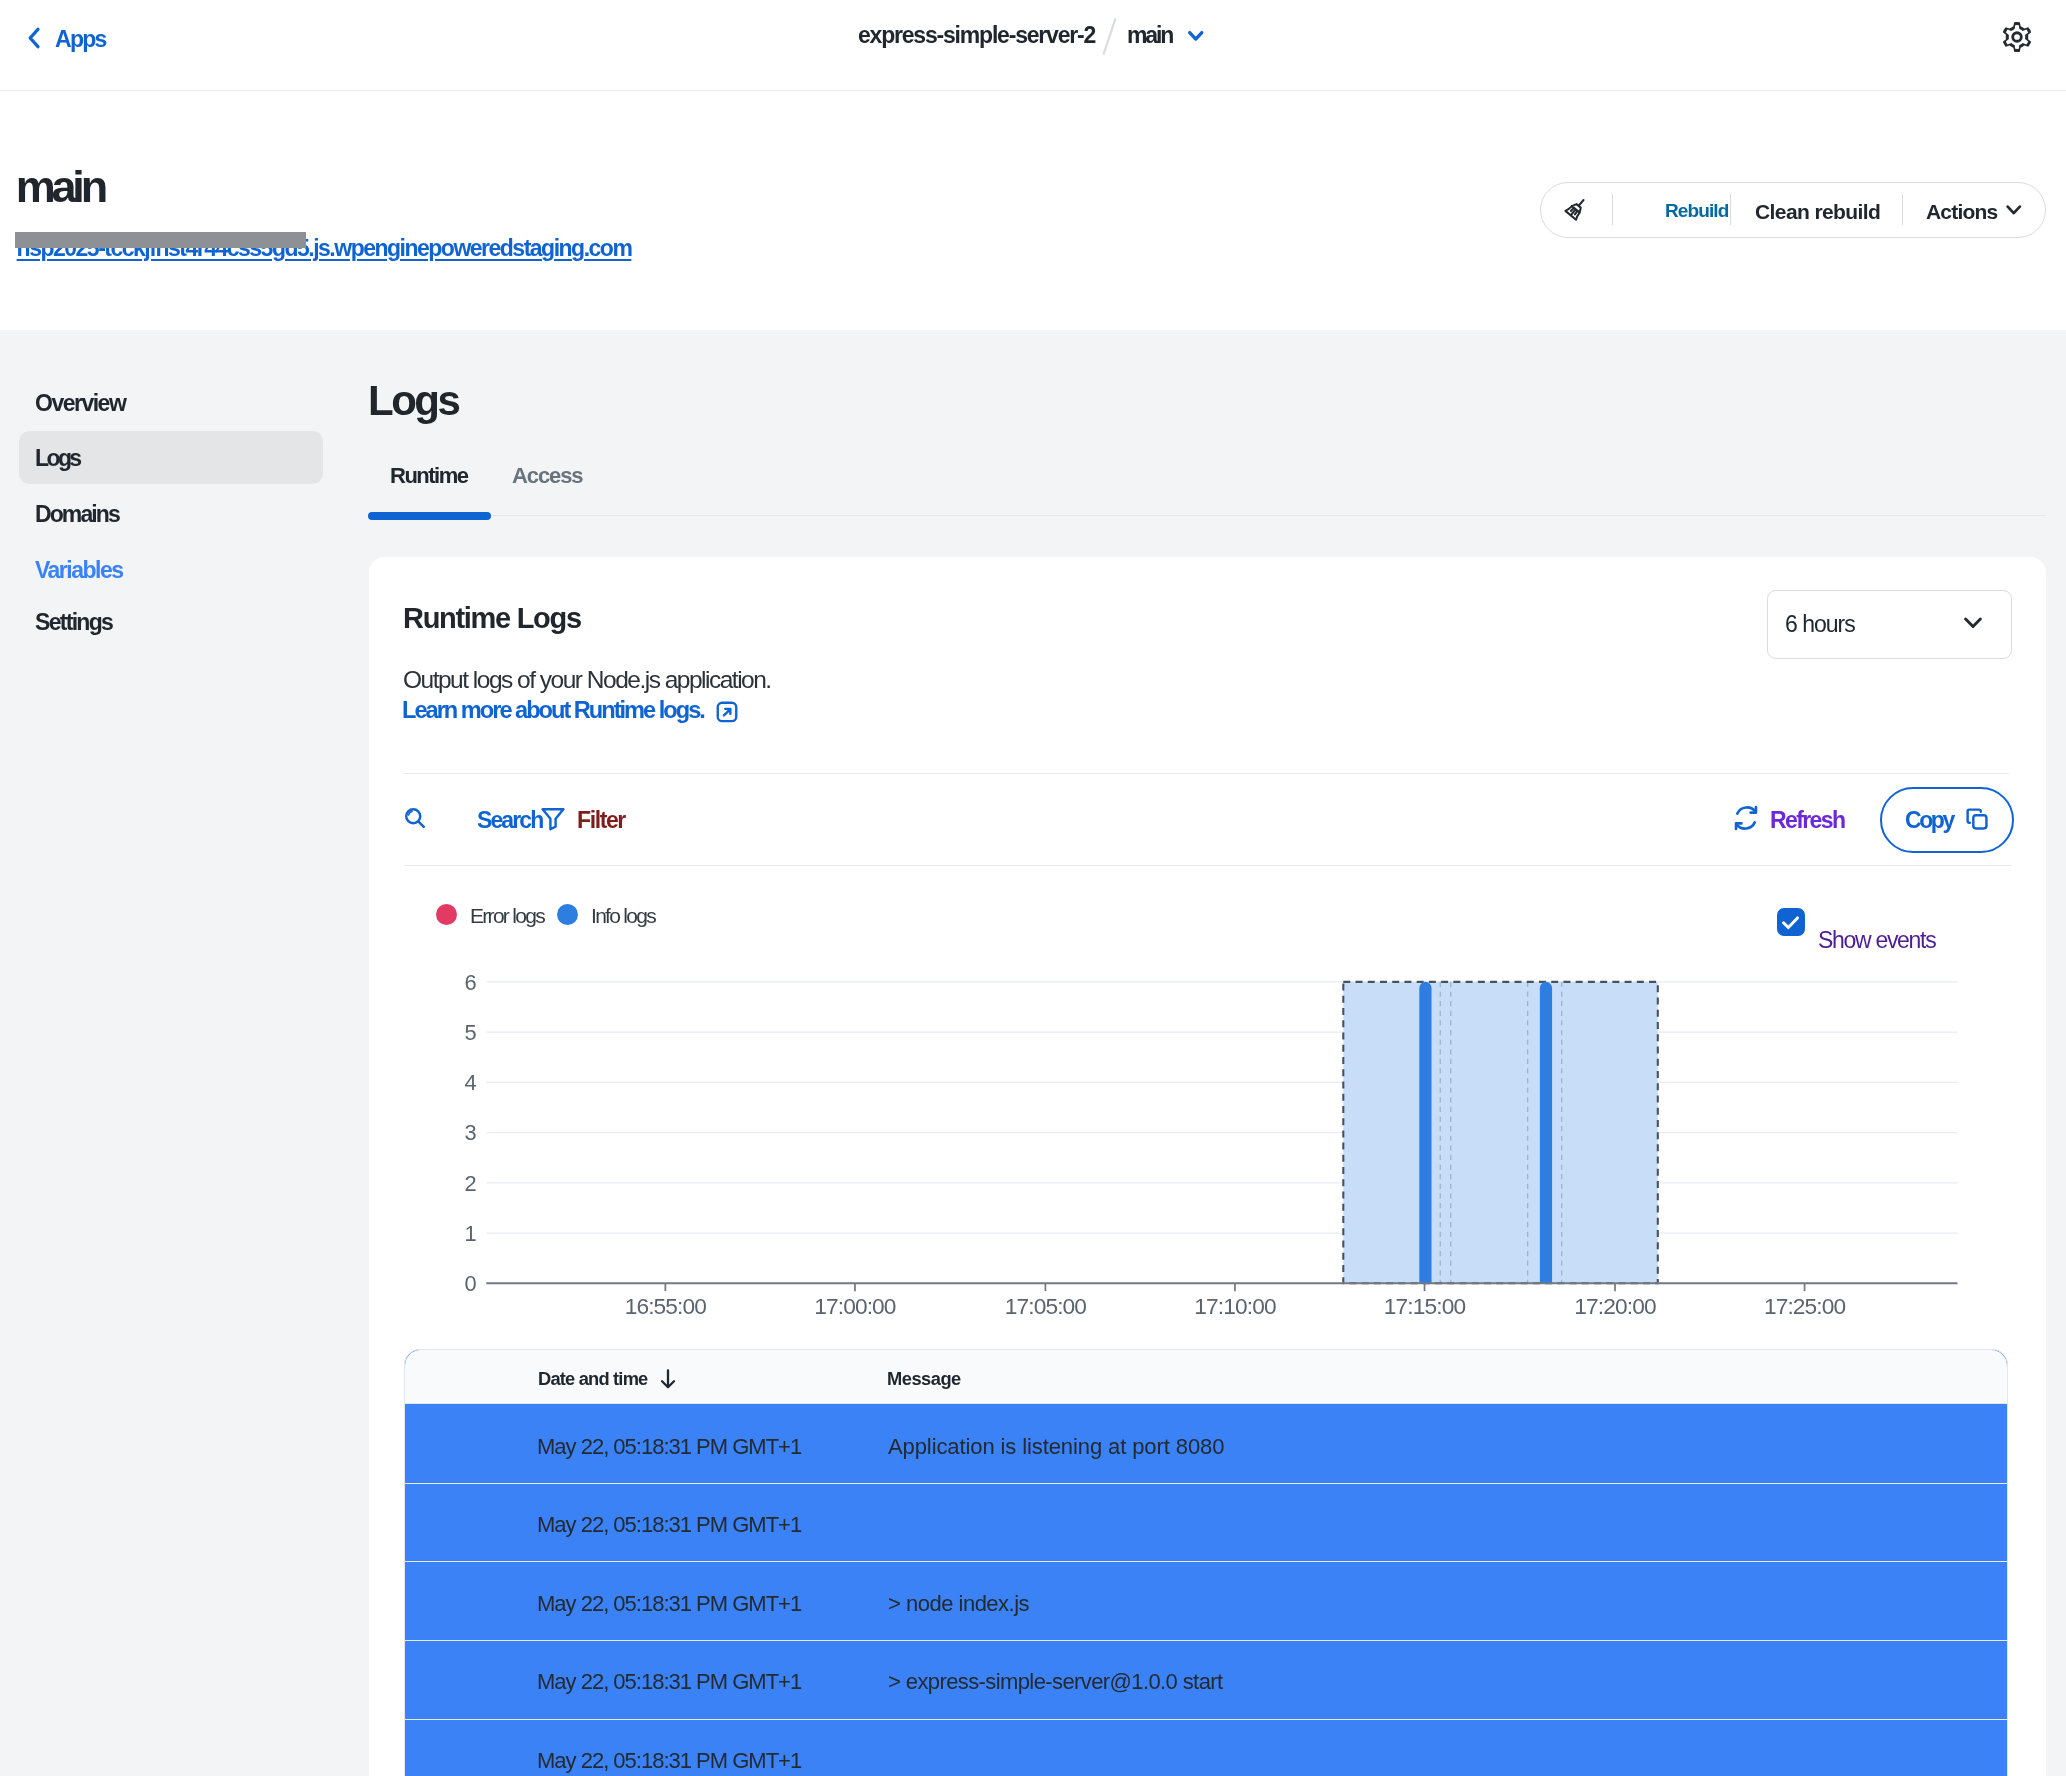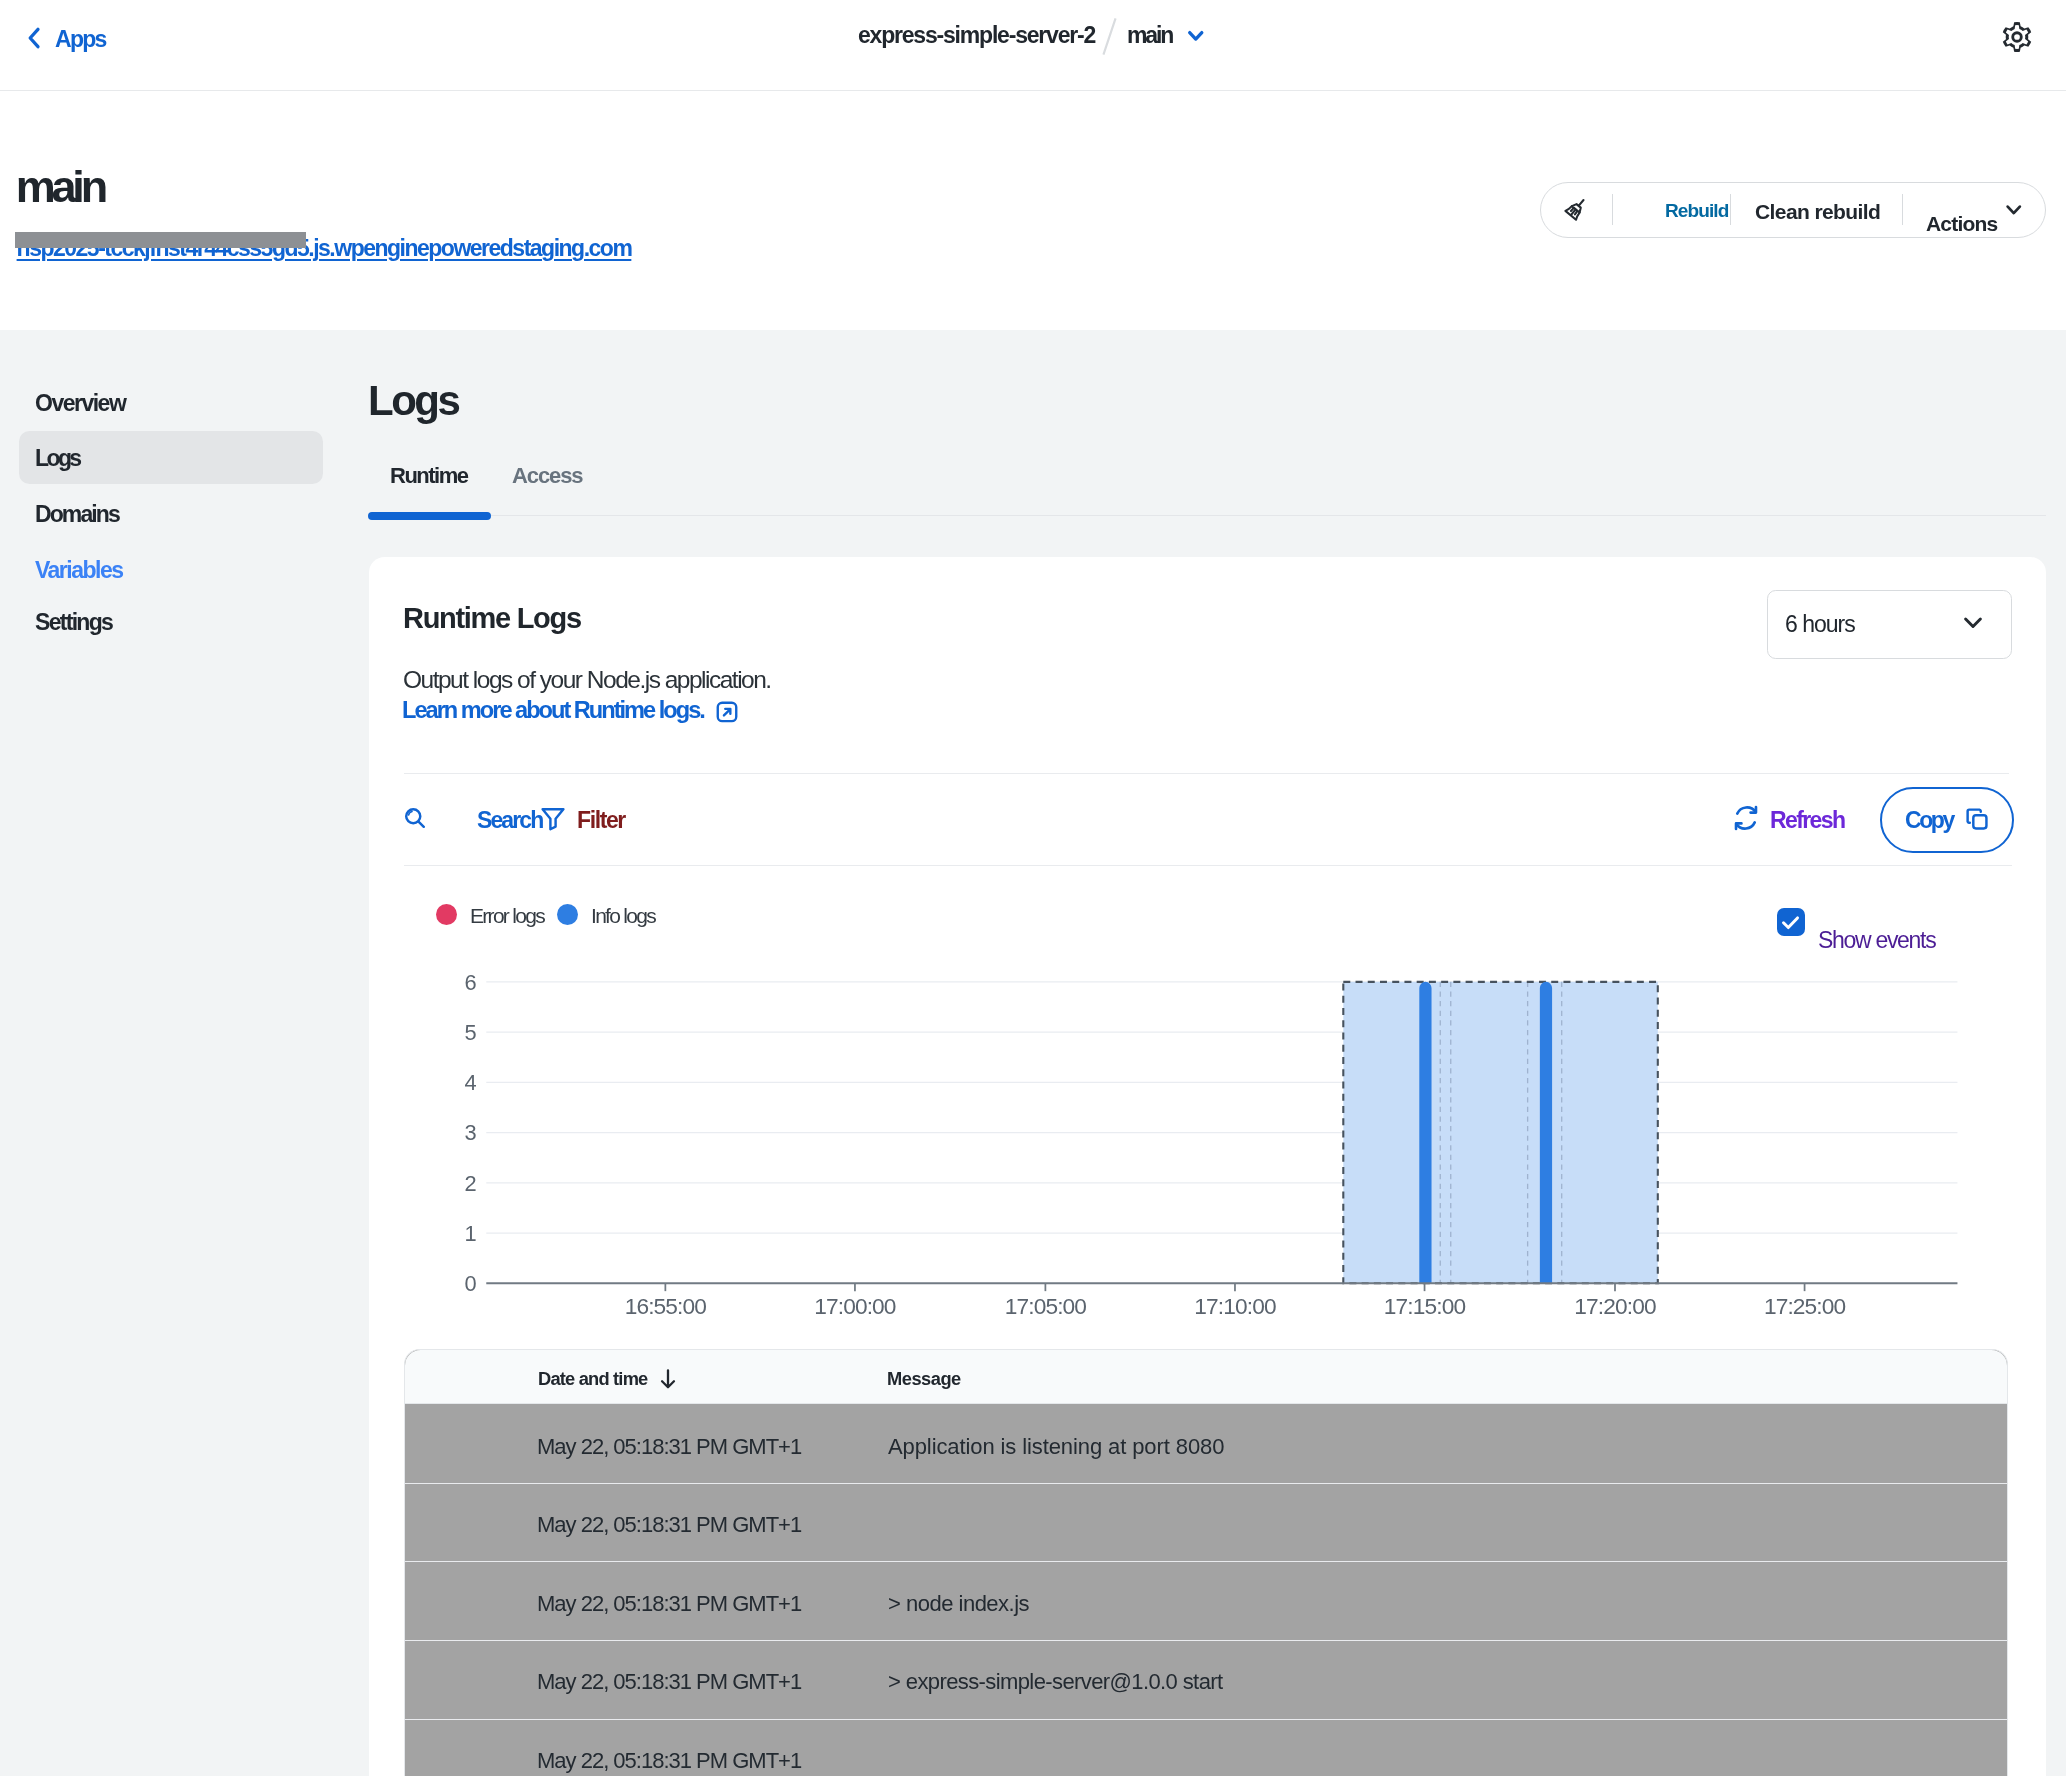--- a/index.html
+++ b/index.html
@@ -41,21 +41,21 @@
     <path d="M11.8 12.3 L18.2 12.3 L20.8 17.5 L9.2 17.5 Z"></path>
     <path d="M9.2 17.5 C9 21.5 8 24.5 7 26.5 L23 26.5 C22 24.5 21 21.5 20.8 17.5"></path>
     <path d="M12.2 18 L12 22.5 M15 18 L15 26 M17.8 18 L18 22.5"></path>
   </g>
 </svg>
 <div class="abs" style="left:1612px;top:194px;width:1.3px;height:31px;background:#d8dbde;"></div>
 <div class="abs" style="left:1665px;top:201px;font-size:19px;font-weight:bold;color:#0369a1;letter-spacing:-0.9px;">Rebuild</div>
 <div class="abs" style="left:1730px;top:194px;width:1.3px;height:31px;background:#d8dbde;"></div>
 <div class="abs" style="left:1755px;top:201px;font-size:21px;font-weight:bold;color:#21272e;letter-spacing:-0.6px;">Clean rebuild</div>
 <div class="abs" style="left:1902px;top:194px;width:1.3px;height:31px;background:#d8dbde;"></div>
-<div class="abs" style="left:1926px;top:201px;font-size:21px;font-weight:bold;color:#21272e;letter-spacing:-0.8px;margin-top:12px;">Actions</div>
+<div class="abs" style="left:1926px;top:201px;font-size:21px;font-weight:bold;color:#21272e;letter-spacing:-0.8px;">Actions</div>
 <svg class="abs" style="left:2005px;top:204px;" width="17.5" height="13" viewBox="0 0 20 15">
   <path d="M3 3 L10 10.5 L17 3" fill="none" stroke="#242a30" stroke-width="3.2" stroke-linecap="round" stroke-linejoin="round"></path>
 </svg>
 
 <div class="abs" style="left:0;top:330px;width:2067px;height:1446px;background:#f2f4f5;"></div>
 
 <div class="abs" style="left:19px;top:431px;width:304px;height:53px;background:#e3e5e7;border-radius:10.5px;"></div>
 <div class="abs" style="left:35px;top:392px;font-size:23px;font-weight:bold;color:#21272e;letter-spacing:-1.5px;">Overview</div>
 <div class="abs" style="left:35px;top:447px;font-size:23px;font-weight:bold;color:#21272e;letter-spacing:-2.6px;">Logs</div>
 <div class="abs" style="left:35px;top:503px;font-size:23px;font-weight:bold;color:#21272e;letter-spacing:-1.9px;">Domains</div>
@@ -168,21 +168,21 @@
     <text x="282" y="414">16:55:00</text>
     <text x="499" y="414">17:00:00</text>
     <text x="717" y="414">17:05:00</text>
     <text x="934" y="414">17:10:00</text>
     <text x="1151" y="414">17:15:00</text>
     <text x="1369" y="414">17:20:00</text>
     <text x="1586" y="414">17:25:00</text>
   </g>
 </svg>
 
-<div class="abs" style="left:404px;top:1349px;width:1604px;height:428px;background:#a3a3a3;border:1.3px solid #e4e7ea;border-radius:15.7px 15.7px 0 0;border-bottom:none;">
+<div class="abs" style="left:404px;top:1349px;width:1604px;height:428px;background:#3b82f6;border:1.3px solid #e4e7ea;border-radius:15.7px 15.7px 0 0;border-bottom:none;">
   <div style="position:absolute;left:0;top:0;width:100%;height:54px;background:#f8fafb;border-bottom:1.3px solid #e4e7ea;border-radius:15.7px 15.7px 0 0;"></div>
   <div style="position:absolute;left:133px;top:20px;font-size:18.3px;font-weight:bold;color:#21272e;letter-spacing:-0.8px;line-height:1;">Date and time</div>
   <div style="position:absolute;left:482px;top:20px;font-size:18.3px;font-weight:bold;color:#21272e;letter-spacing:-0.5px;line-height:1;">Message</div>
   <svg style="position:absolute;left:253px;top:18.3px;" width="20" height="22" viewBox="0 0 21 24">
     <path d="M10.5 2.5 L10.5 20 M4 14.5 L10.5 21 L17 14.5" fill="none" stroke="#21272e" stroke-width="2.5" stroke-linecap="round" stroke-linejoin="round"></path>
   </svg>
   <div style="position:absolute;left:0;top:133px;width:100%;height:1.3px;background:#e9ebee;"></div>
   <div style="position:absolute;left:0;top:211px;width:100%;height:1.3px;background:#e9ebee;"></div>
   <div style="position:absolute;left:0;top:290px;width:100%;height:1.3px;background:#e9ebee;"></div>
   <div style="position:absolute;left:0;top:369px;width:100%;height:1.3px;background:#e9ebee;"></div>

